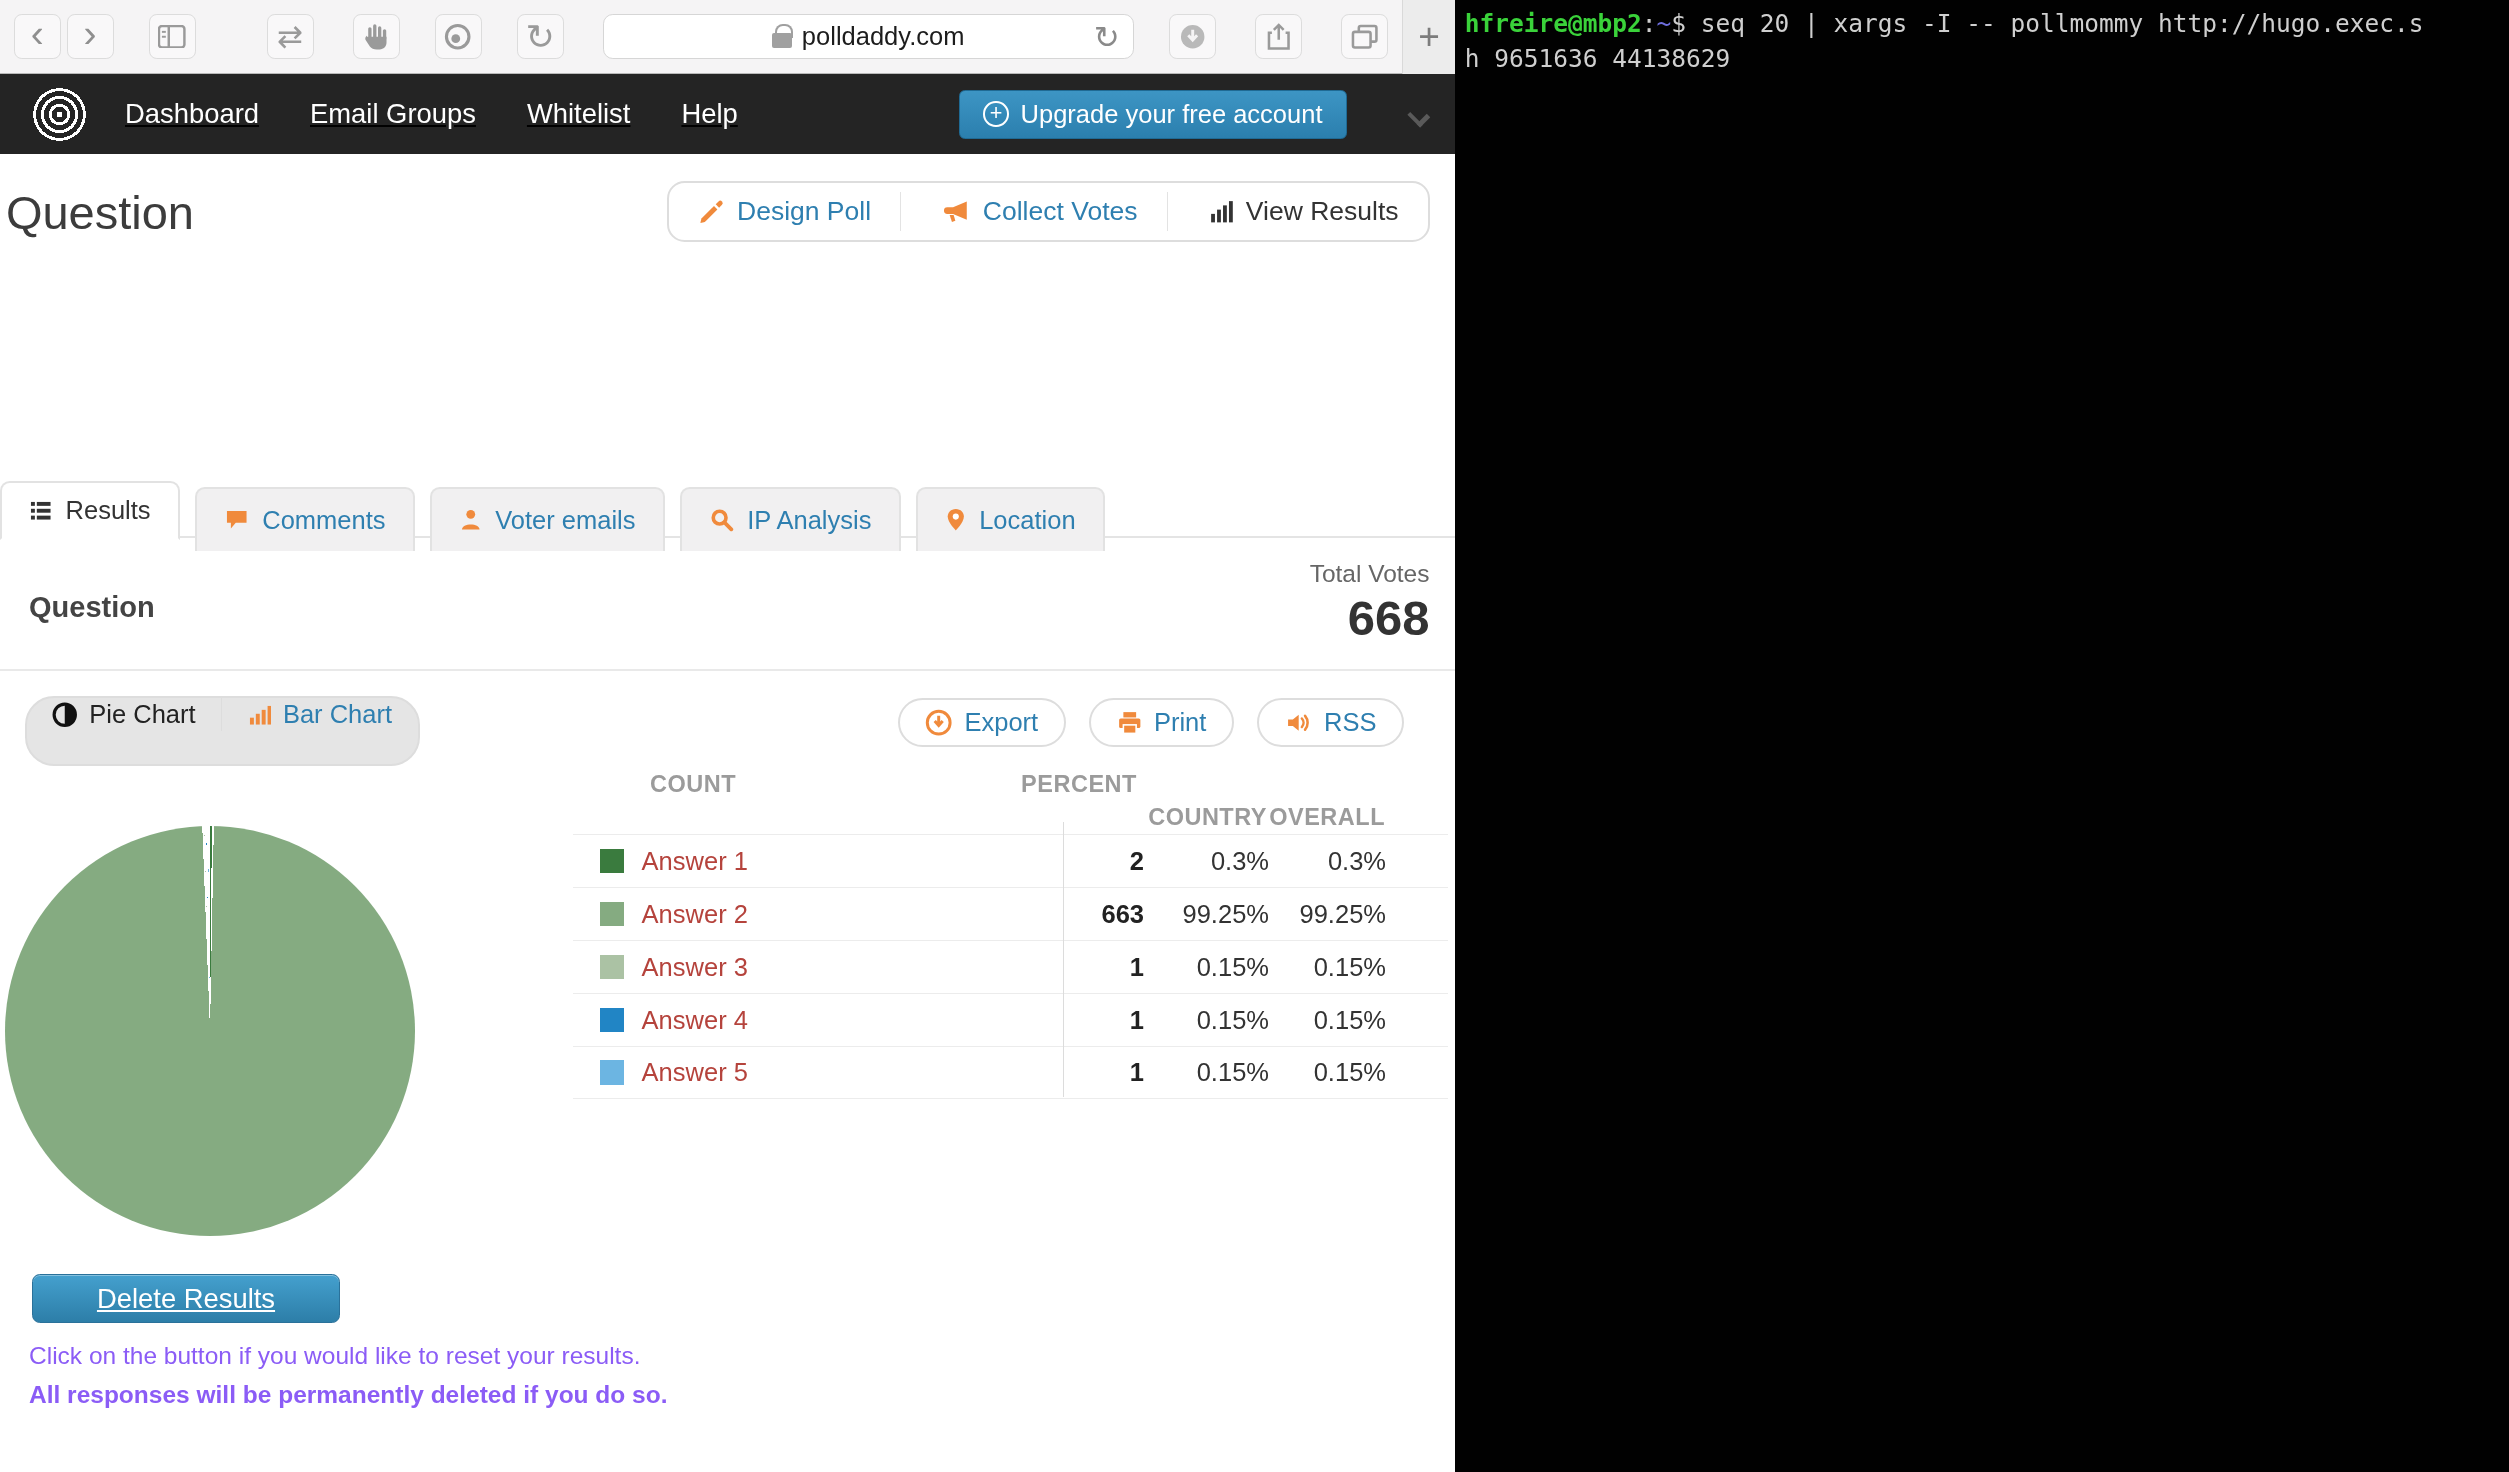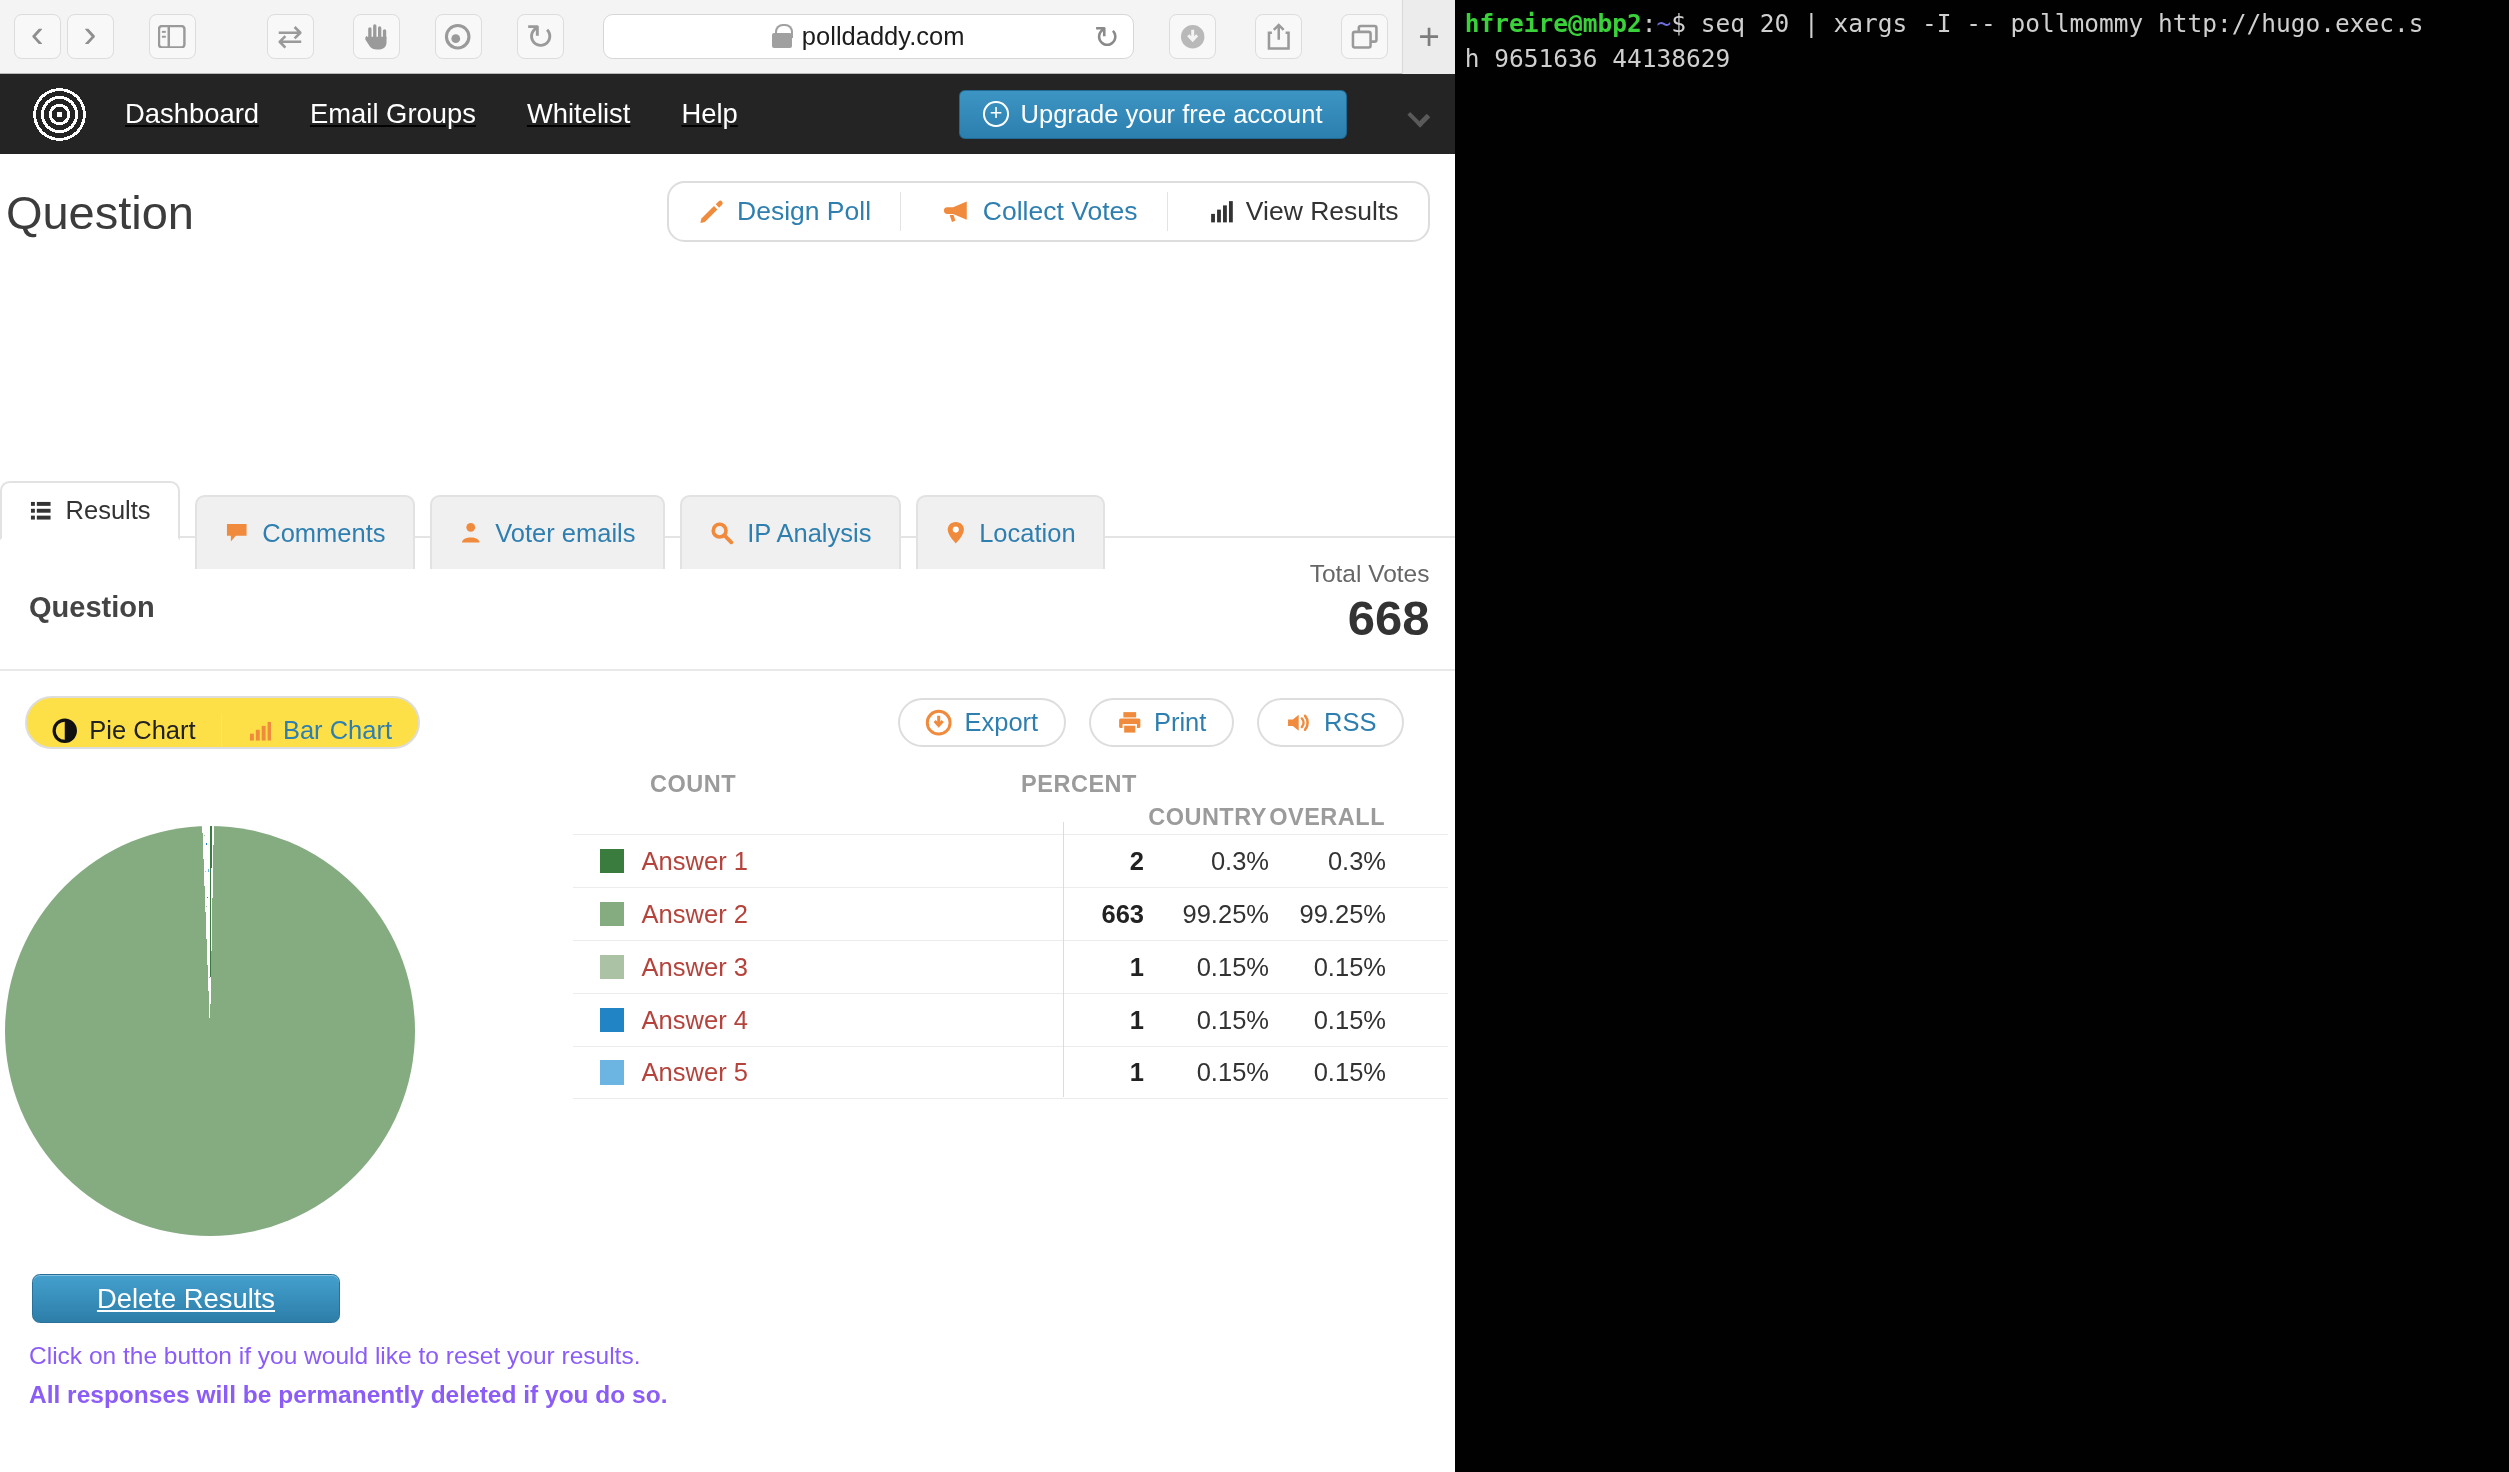--- a/index.html
+++ b/index.html
@@ -36,32 +36,32 @@
 
   .page-title { position:absolute; left:5.9px; top:31px; font-size:47px; font-weight:300; color:#3c3c3c; }
 
   .action-group { position:absolute; right:25.5px; top:27.4px; height:61px; border:2px solid #ddd; border-radius:17.6px; background:#fff; display:flex; align-items:center; }
   .action-item { display:flex; align-items:center; gap:11.8px; padding:0 29px; font-size:26.5px; color:#2e7fb0; height:39px; }
   .action-item + .action-item { border-left:1px solid #e3e3e3;padding-left:41px; }
   .action-item.active { color:#333; }
 
   
   .tabs { position:absolute; left:0; top:325px; width:1455px; height:59px; border-bottom:2px solid #e4e4e4; display:flex; }
-  .tab { height:74px; margin-right:14.7px; padding:0 27.4px; background:#f1f0f1; border:2px solid #e2e2e2; border-bottom:none; border-radius:9.8px 9.8px 0 0; display:flex; align-items:center; gap:12.7px; font-size:25.5px; color:#2e7fb0; position:relative; top:16px; }
+  .tab { height:64px; margin-right:14.7px; padding:0 27.4px; background:#f1f0f1; border:2px solid #e2e2e2; border-bottom:none; border-radius:9.8px 9.8px 0 0; display:flex; align-items:center; gap:12.7px; font-size:25.5px; color:#2e7fb0; position:relative; top:8px; }
   .tab.active { background:#fff; color:#333; top:2px; height:59px; border-bottom:2px solid #fff; margin-bottom:-2px; z-index:2; }
 
   
   .results-header { position:absolute; left:0; top:384px; width:1455px; height:133px; border-bottom:2px solid #e9e9e9; }
   .rq-title { position:absolute; left:29px; top:53px; font-size:29px; font-weight:bold; color:#444; }
   .total-votes { position:absolute; right:25.5px; top:21.6px; text-align:right; }
   .tv-label { font-size:24.5px; color:#666; }
   .tv-value { font-size:49px; font-weight:bold; color:#333; margin-top:2px; }
 
   
-  .seg-toggle { position:absolute; left:24.5px; top:542px; height:53px; border:2px solid #ddd; border-radius:29px; background:#fde047; display:flex; align-items:flex-end; }
+  .seg-toggle { position:absolute; left:24.5px; top:542px; height:70px; border:2px solid #ddd; border-radius:29px; background:#e5e5e5; display:flex; align-items:flex-start; }
   .seg-item { display:flex; align-items:center; gap:11.8px; padding:0 25.5px; font-size:25.5px; color:#2e7fb0; height:33px; }
   .seg-item + .seg-item { border-left:1px solid #ddd; }
   .seg-item.active { color:#222; }
   .round-buttons { position:absolute; right:51px; top:544px; display:flex; gap:23.5px; }
   .pill-btn { height:49px; border:2px solid #ddd; border-radius:27.4px; background:#fff; display:flex; align-items:center; gap:11.8px; padding:0 25.5px; font-size:25.5px; color:#2e7fb0; }
 
   
   .vote-table { position:absolute; left:573px; top:613px; width:875px; }
   .vt-head { position:relative; height:67px; font-size:23.5px; font-weight:bold; color:#9b9b9b; letter-spacing:0.5px; }
   .h-count   { position:absolute; right:712px; top:3.9px; }

